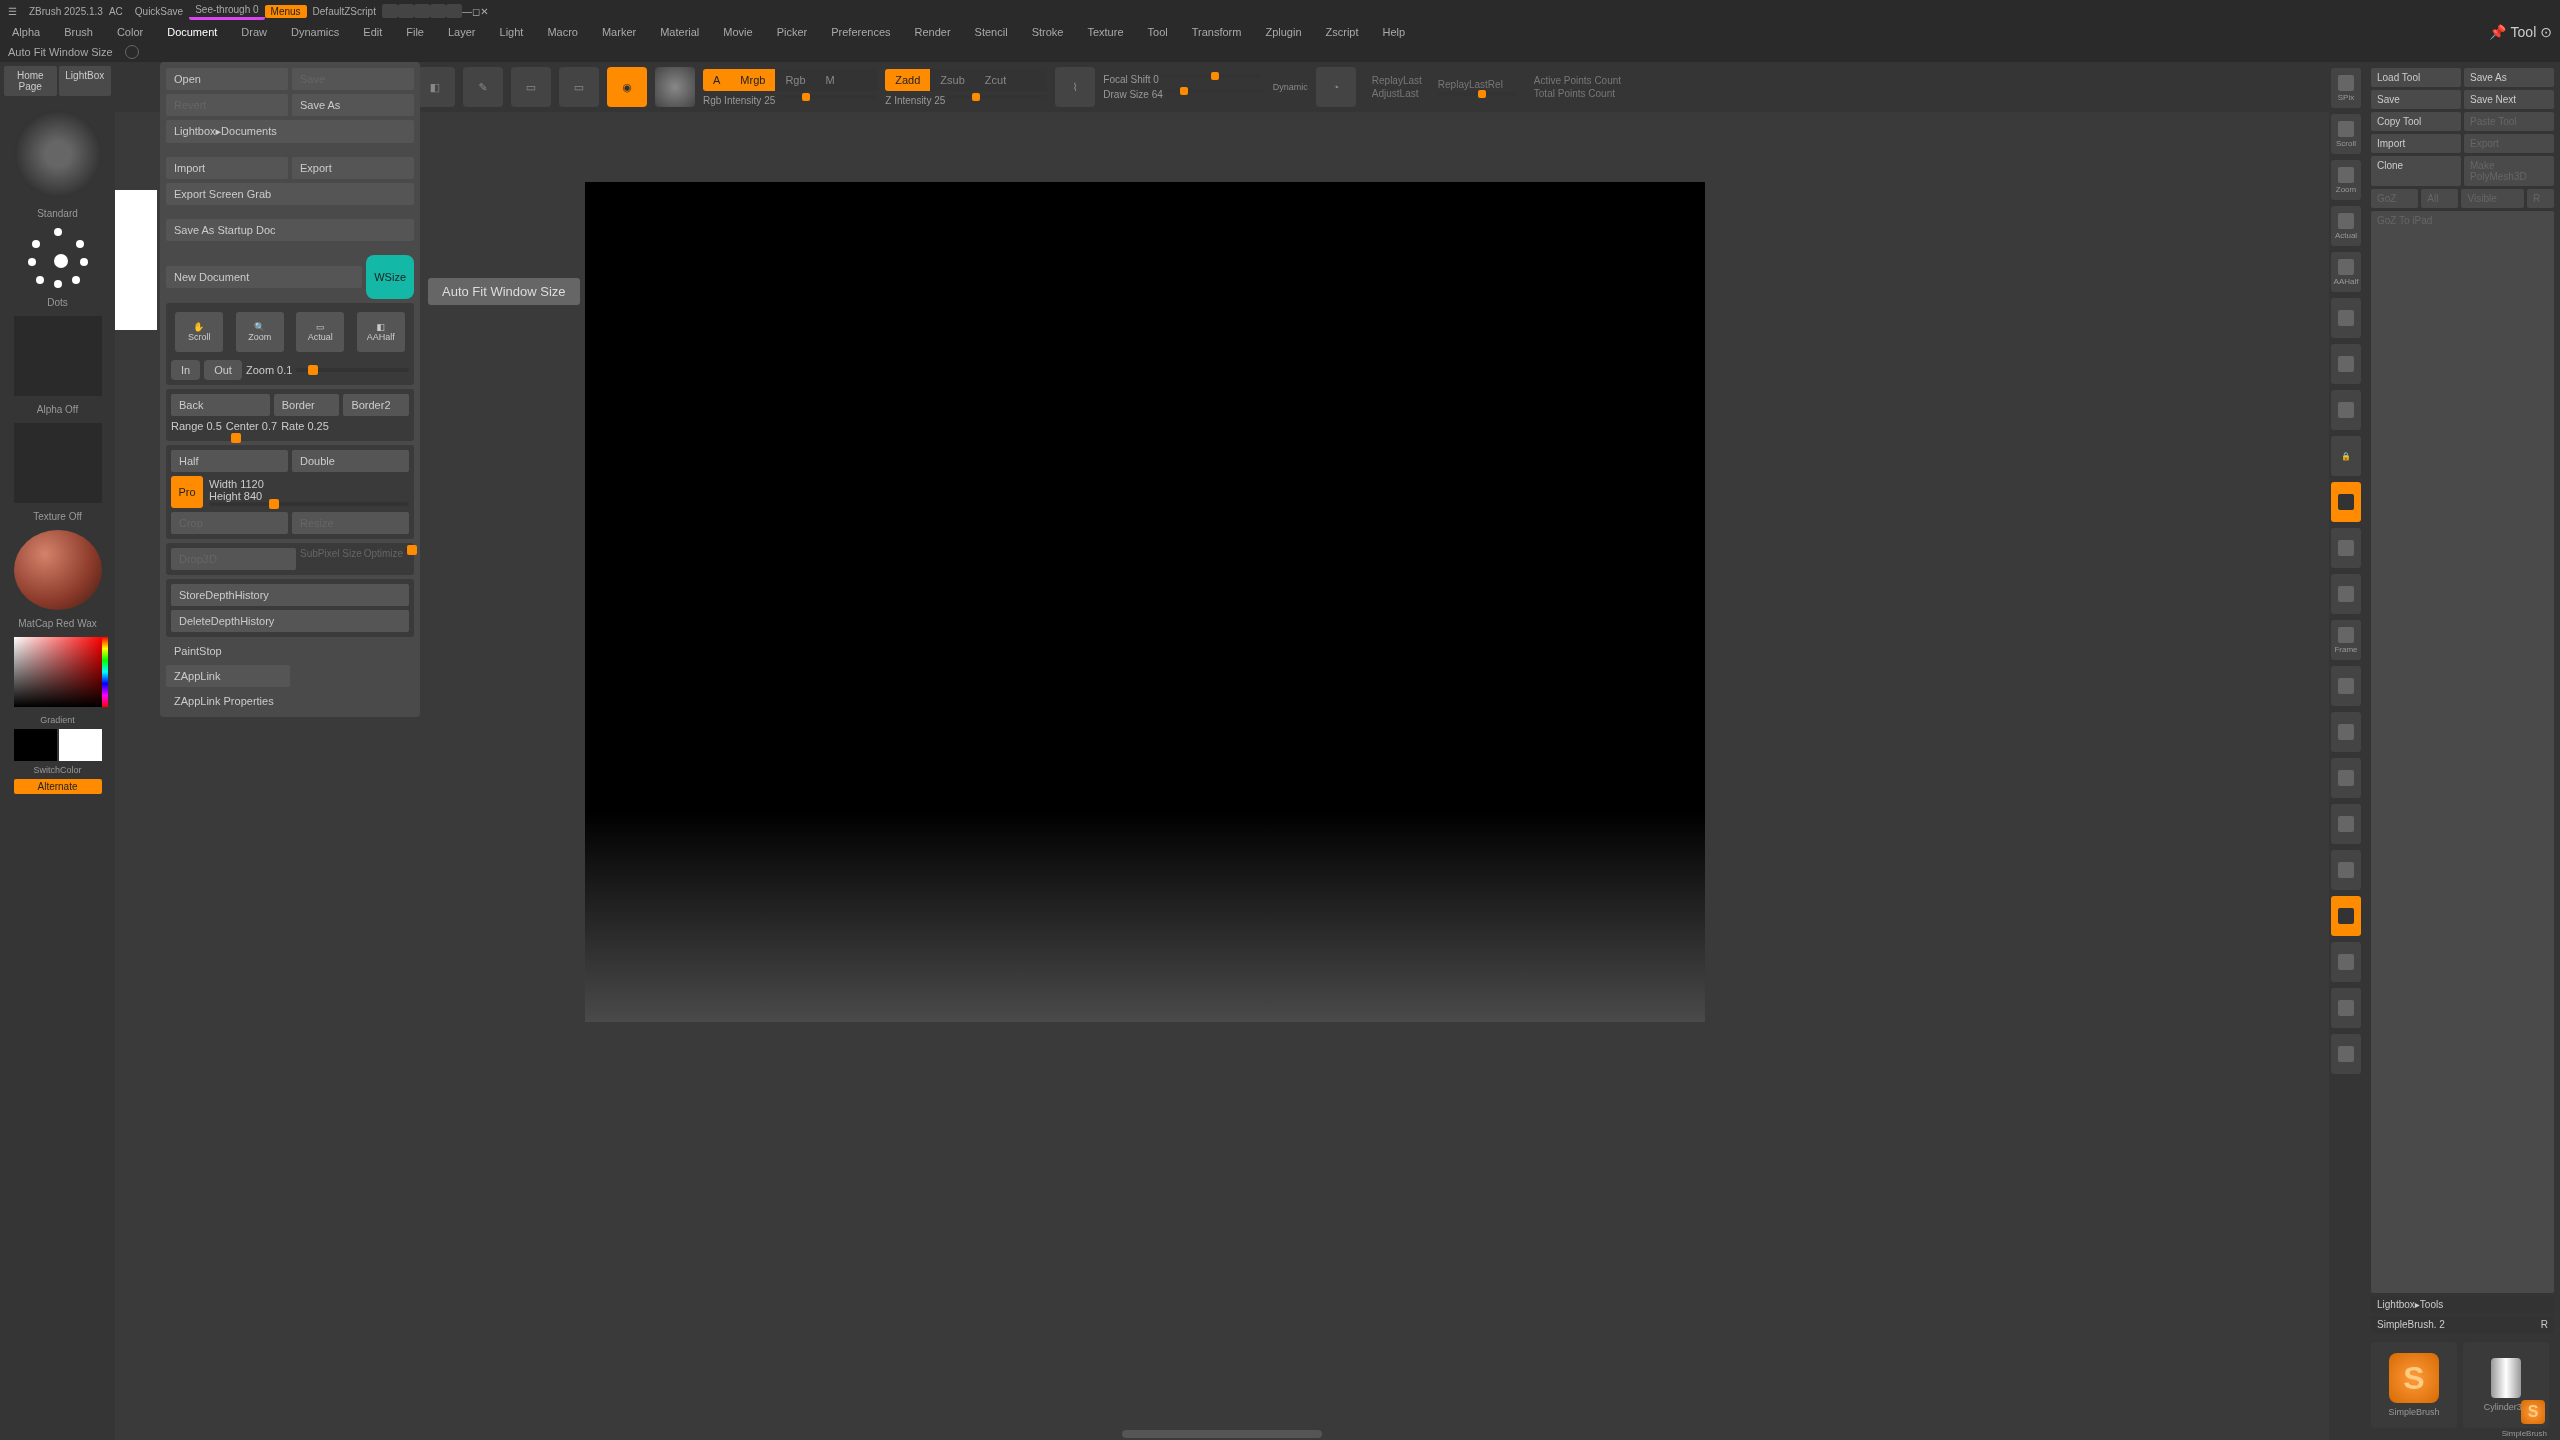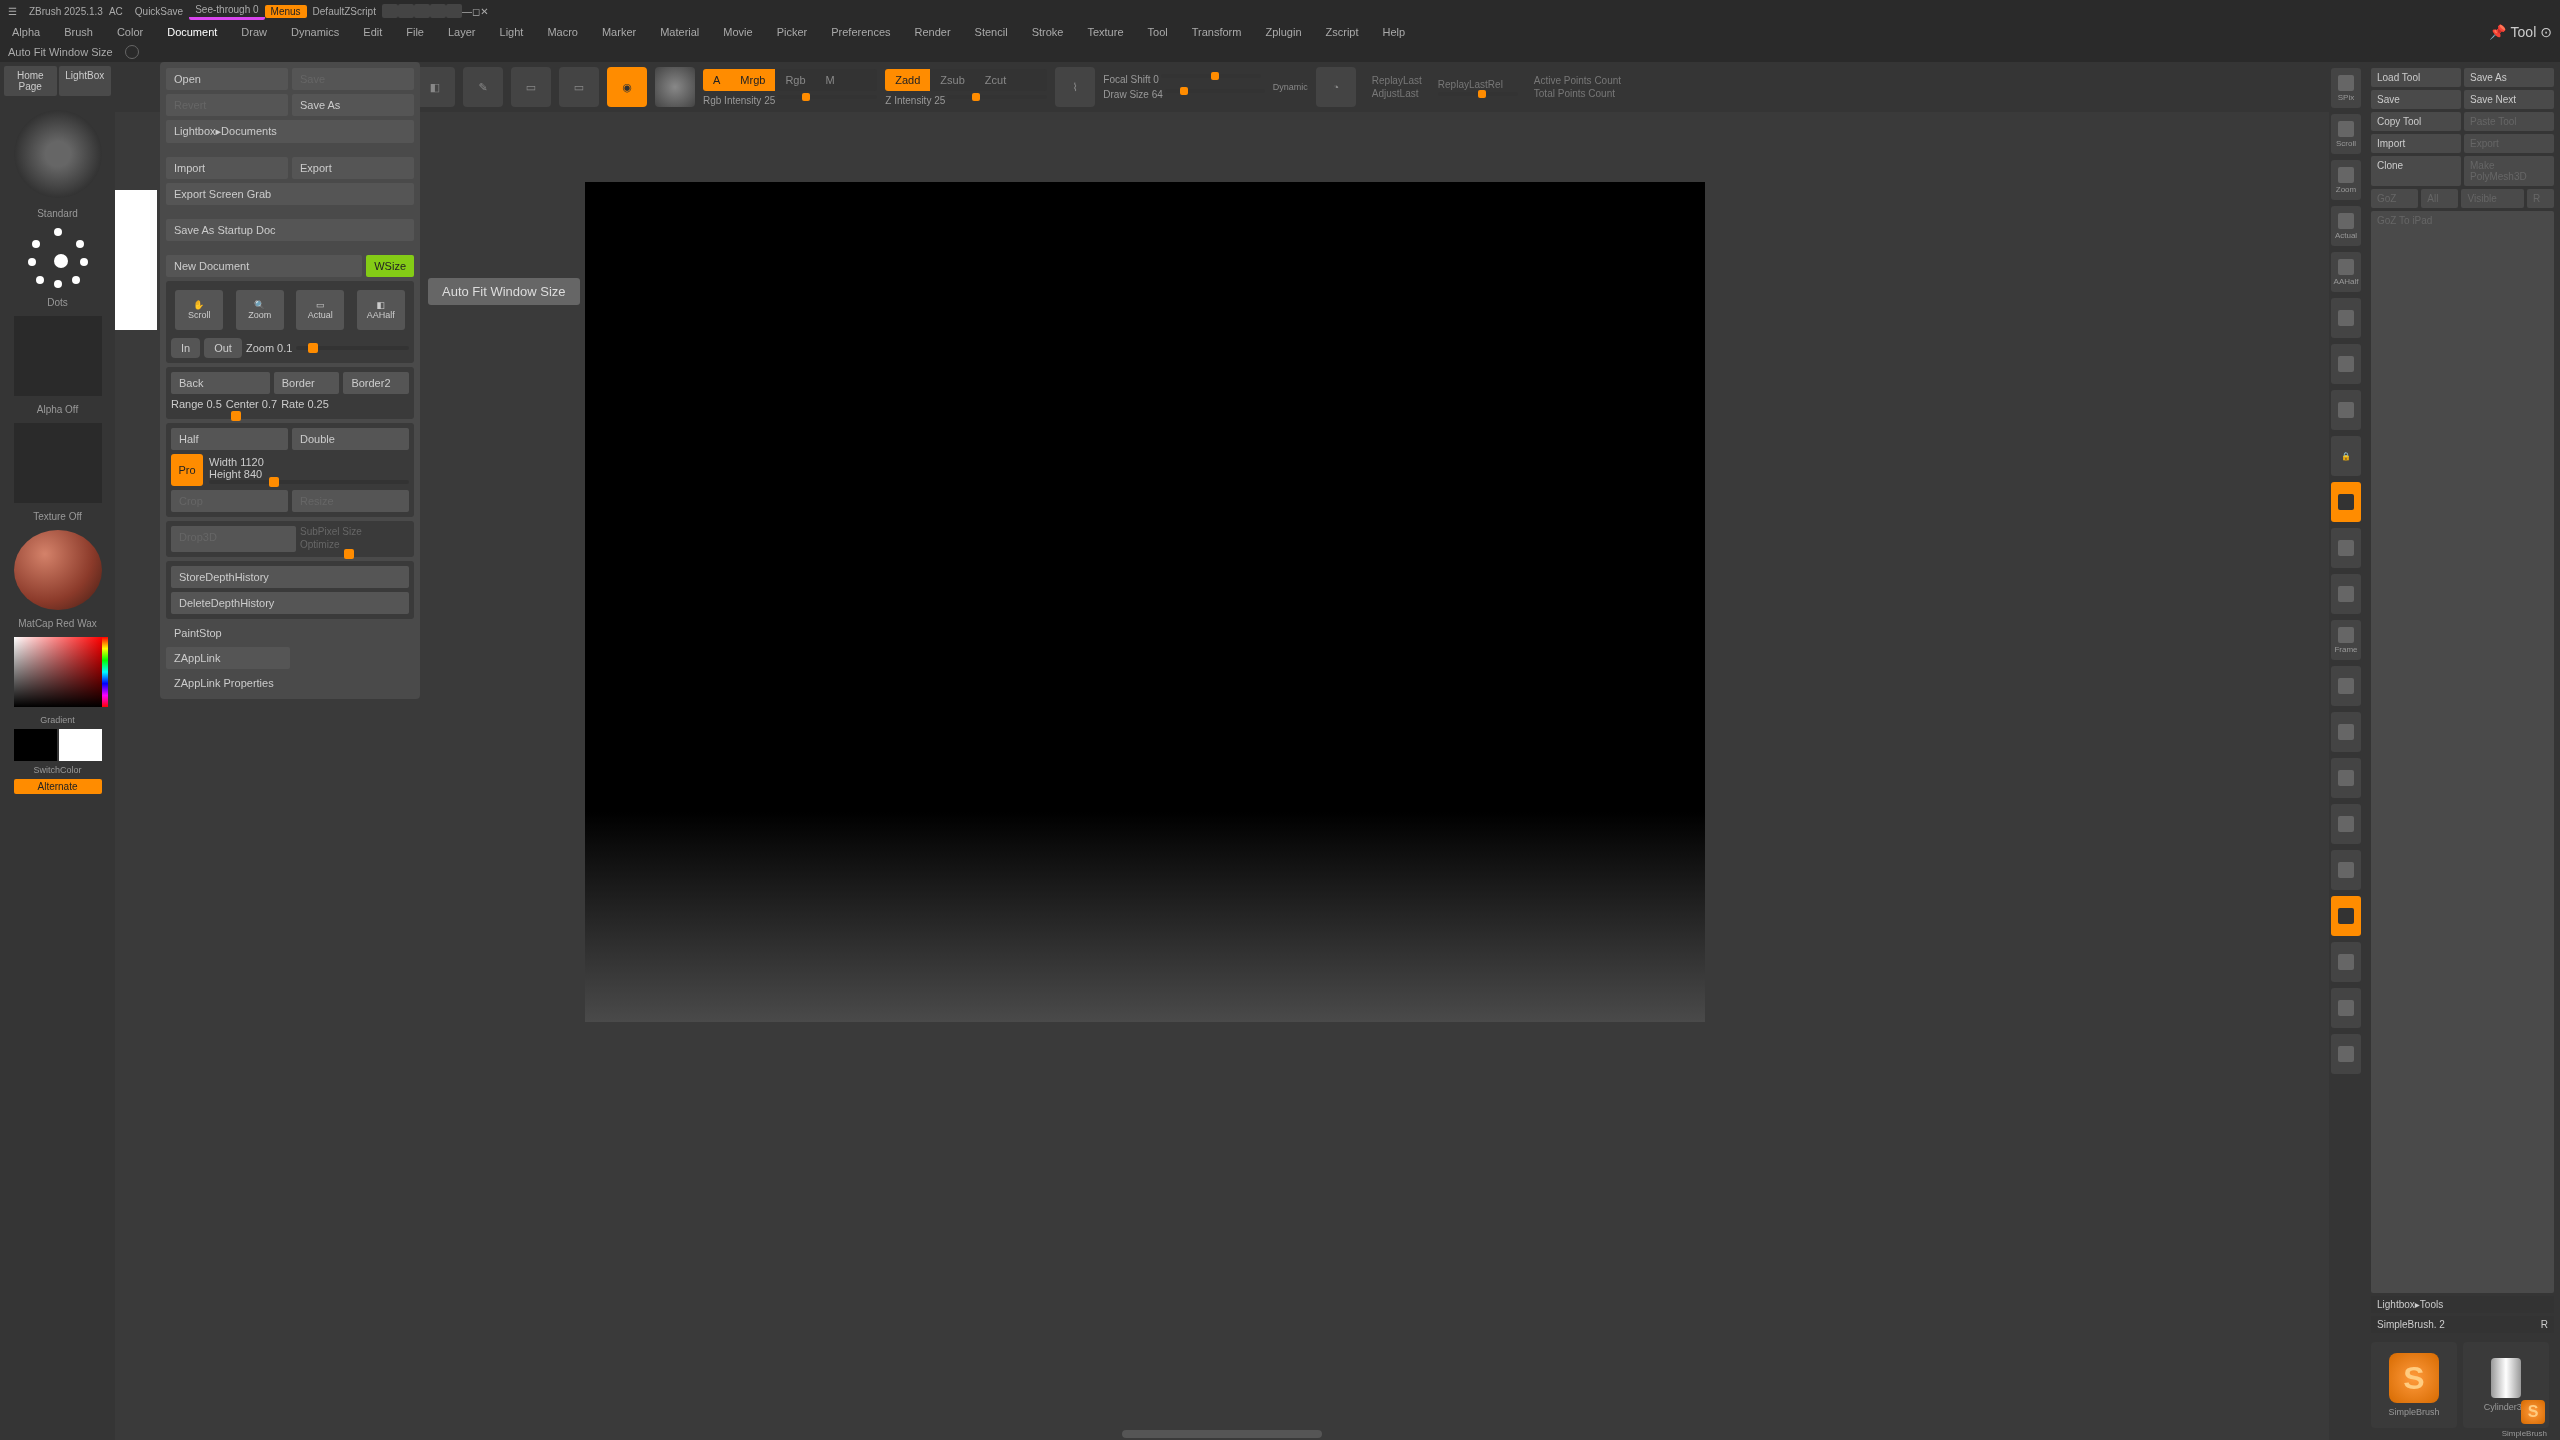--- a/index.html
+++ b/index.html
@@ -40,21 +40,21 @@
 .small-label{font-size:9px;color:#999}
 .alternate-btn{width:88px;background:#ff8c00;color:#222;padding:2px;text-align:center;font-size:10px;border-radius:2px}
 .doc-dropdown{position:absolute;left:160px;top:62px;width:260px;background:#4a4a4a;border-radius:4px;padding:6px;z-index:100;display:flex;flex-direction:column;gap:4px}
 .dd-row{display:flex;gap:4px}
 .dd-btn{flex:1;background:#555;padding:5px 8px;font-size:11px;color:#ccc;border-radius:2px;cursor:pointer}
 .dd-btn.disabled{color:#666}
 .dd-btn.wide{flex:none;width:100%}
 .dd-section{background:#3a3a3a;border-radius:3px;padding:5px;display:flex;flex-direction:column;gap:4px}
 .dd-newdoc-row{display:flex;gap:4px;align-items:center}
 .dd-newdoc{flex:1;background:#555;padding:5px 8px;font-size:11px;color:#ccc;border-radius:2px}
-.dd-wsize{background:#84cc16;padding:5px 8px;font-size:11px;color:#222;border-radius:2px}
+.dd-wsize{background:#14b8a6;padding:16px 8px;font-size:11px;color:#222;border-radius:8px}
 .dd-icon-row{display:flex;gap:4px;justify-content:space-around;padding:4px 0}
 .dd-icon{width:48px;height:40px;background:#555;border-radius:3px;display:flex;flex-direction:column;align-items:center;justify-content:center;font-size:9px;color:#ccc}
 .dd-zoom-row{display:flex;gap:4px;align-items:center}
 .dd-zoom-btn{background:#555;padding:4px 10px;font-size:11px;color:#ccc;border-radius:4px}
 .dd-slider{flex:1;height:4px;background:#333;position:relative;border-radius:2px}
 .dd-slider .thumb{position:absolute;width:10px;height:10px;background:#ff8c00;border-radius:2px;top:-3px}
 .dd-field-row{display:flex;gap:4px;align-items:center;font-size:11px}
 .dd-pro{background:#ff8c00;width:32px;height:32px;display:flex;align-items:center;justify-content:center;color:#222;border-radius:3px;font-size:11px}
 .dd-link{background:#555;padding:5px 8px;font-size:11px;color:#ccc;border-radius:2px}
 .tooltip{position:absolute;left:428px;top:278px;background:#666;padding:6px 14px;font-size:13px;color:#ddd;border-radius:3px;z-index:101}
@@ -473,21 +473,21 @@
       </div>
     </div>
     <div class="dd-row">
       <div class="dd-btn disabled">Crop</div>
       <div class="dd-btn disabled">Resize</div>
     </div>
   </div>
   <div class="dd-section">
     <div class="dd-row">
       <div class="dd-btn disabled">Drop3D</div>
-      <div style="flex:1;display:flex;flex-direction:column;gap:2px">
+      <div style="flex:1;display:flex;flex-direction:row;gap:2px">
         <span style="font-size:10px;color:#666">SubPixel Size</span>
         <span style="font-size:10px;color:#666">Optimize</span>
         <div class="dd-slider">
             <div class="thumb" style="left:40%"></div>
           </div>
       </div>
     </div>
   </div>
   <div class="dd-section">
     <div class="dd-btn wide">StoreDepthHistory</div>

